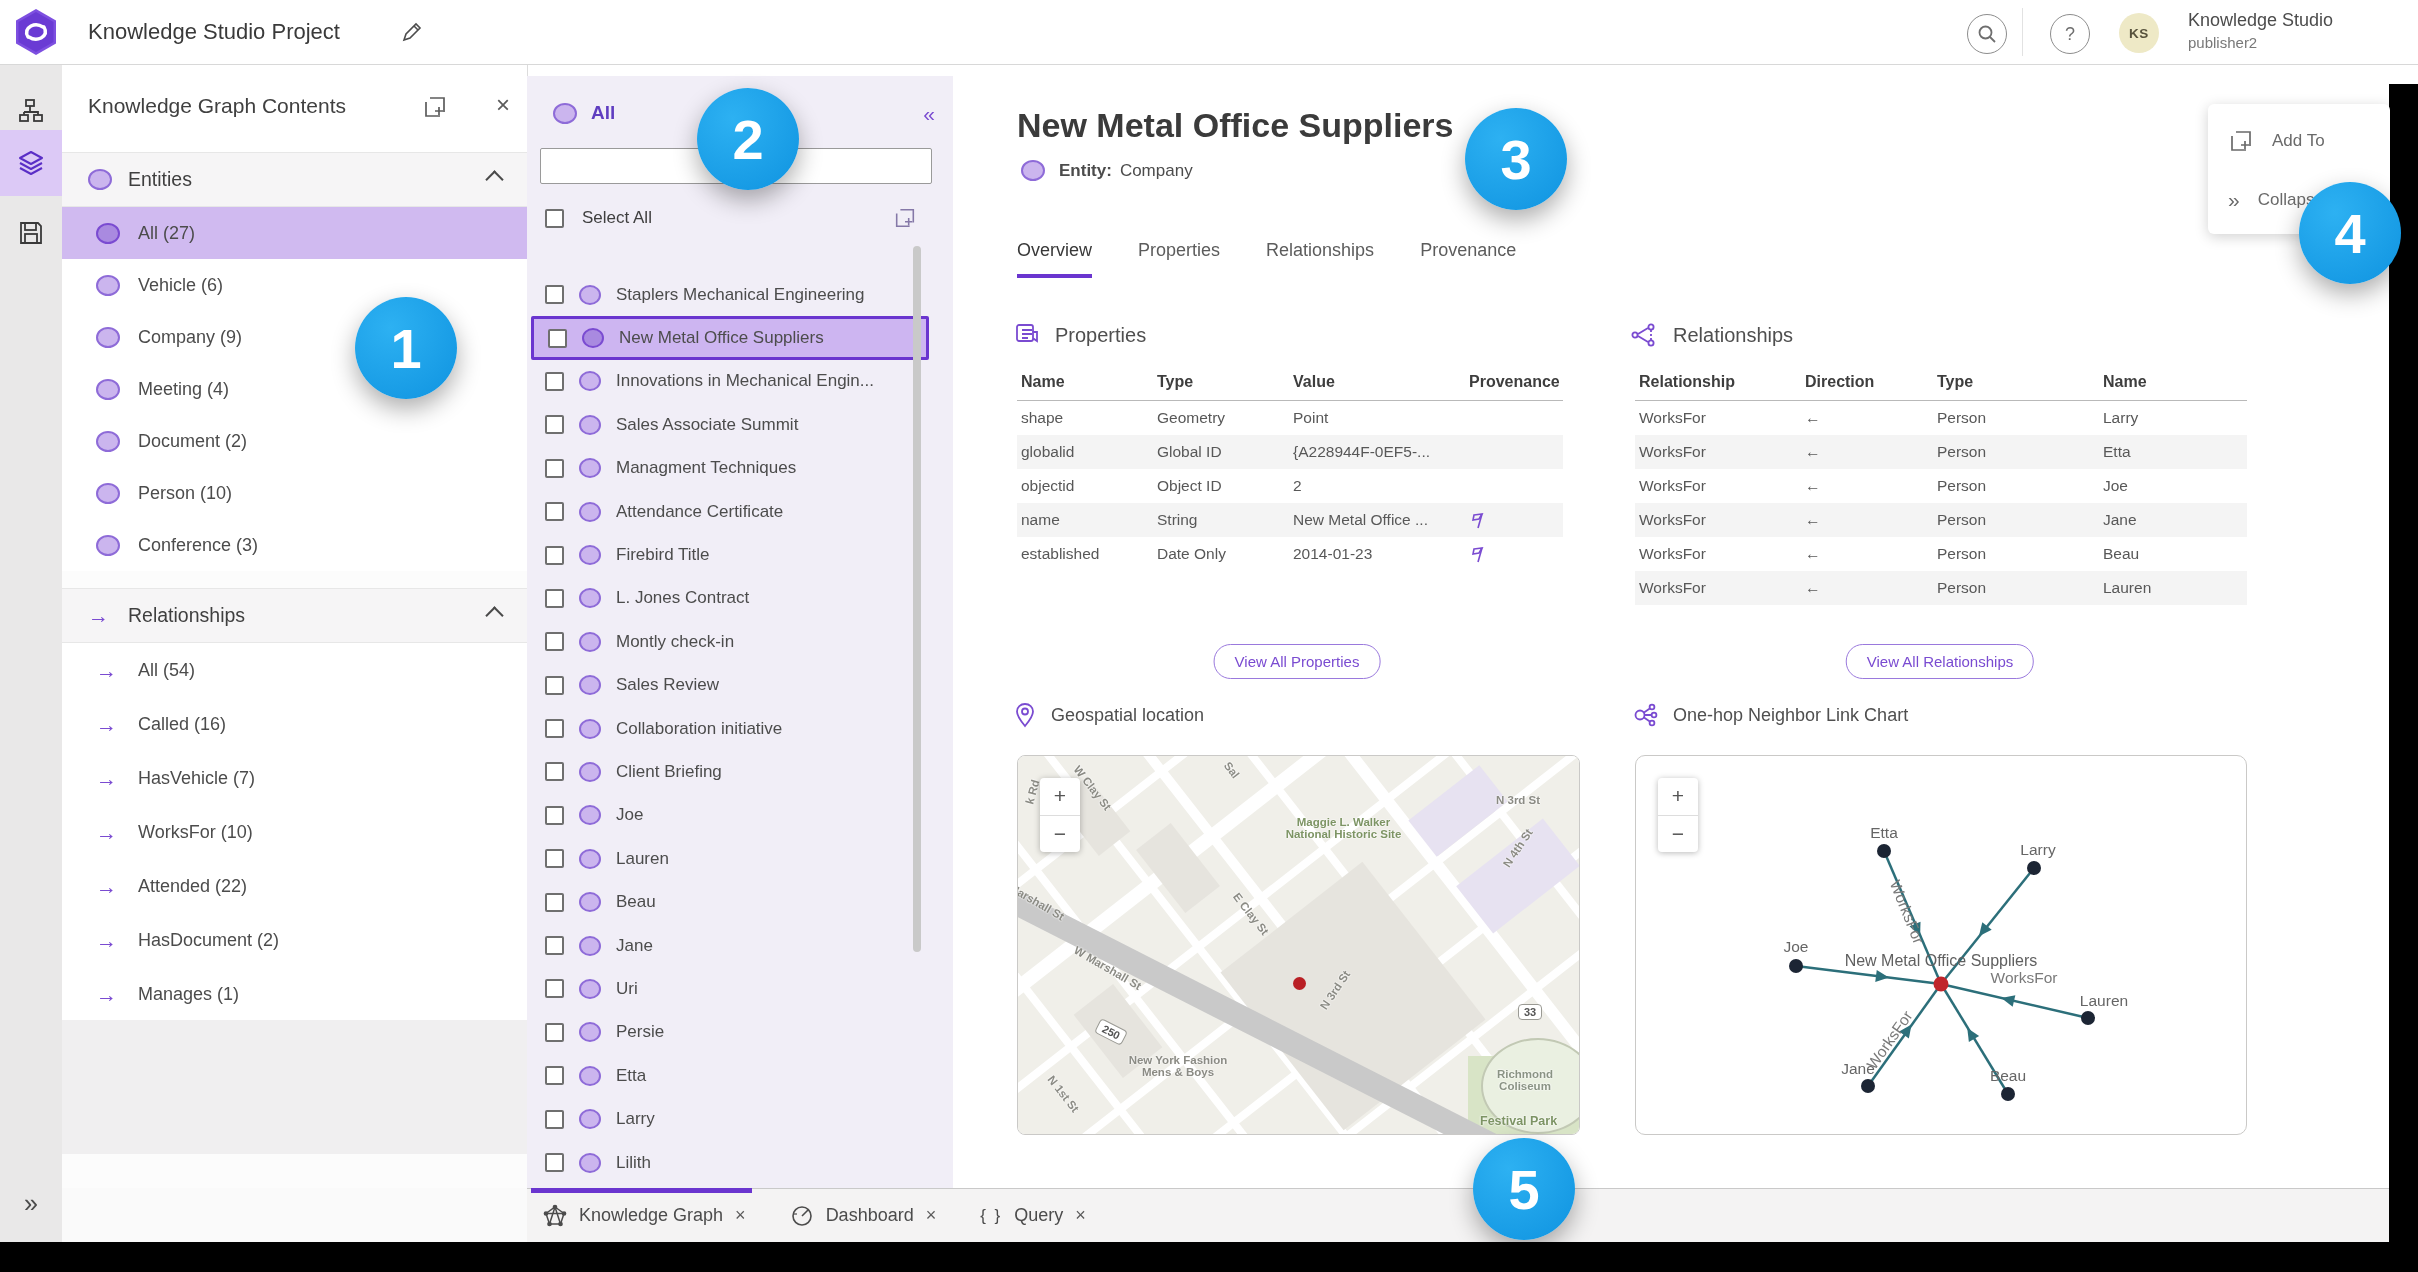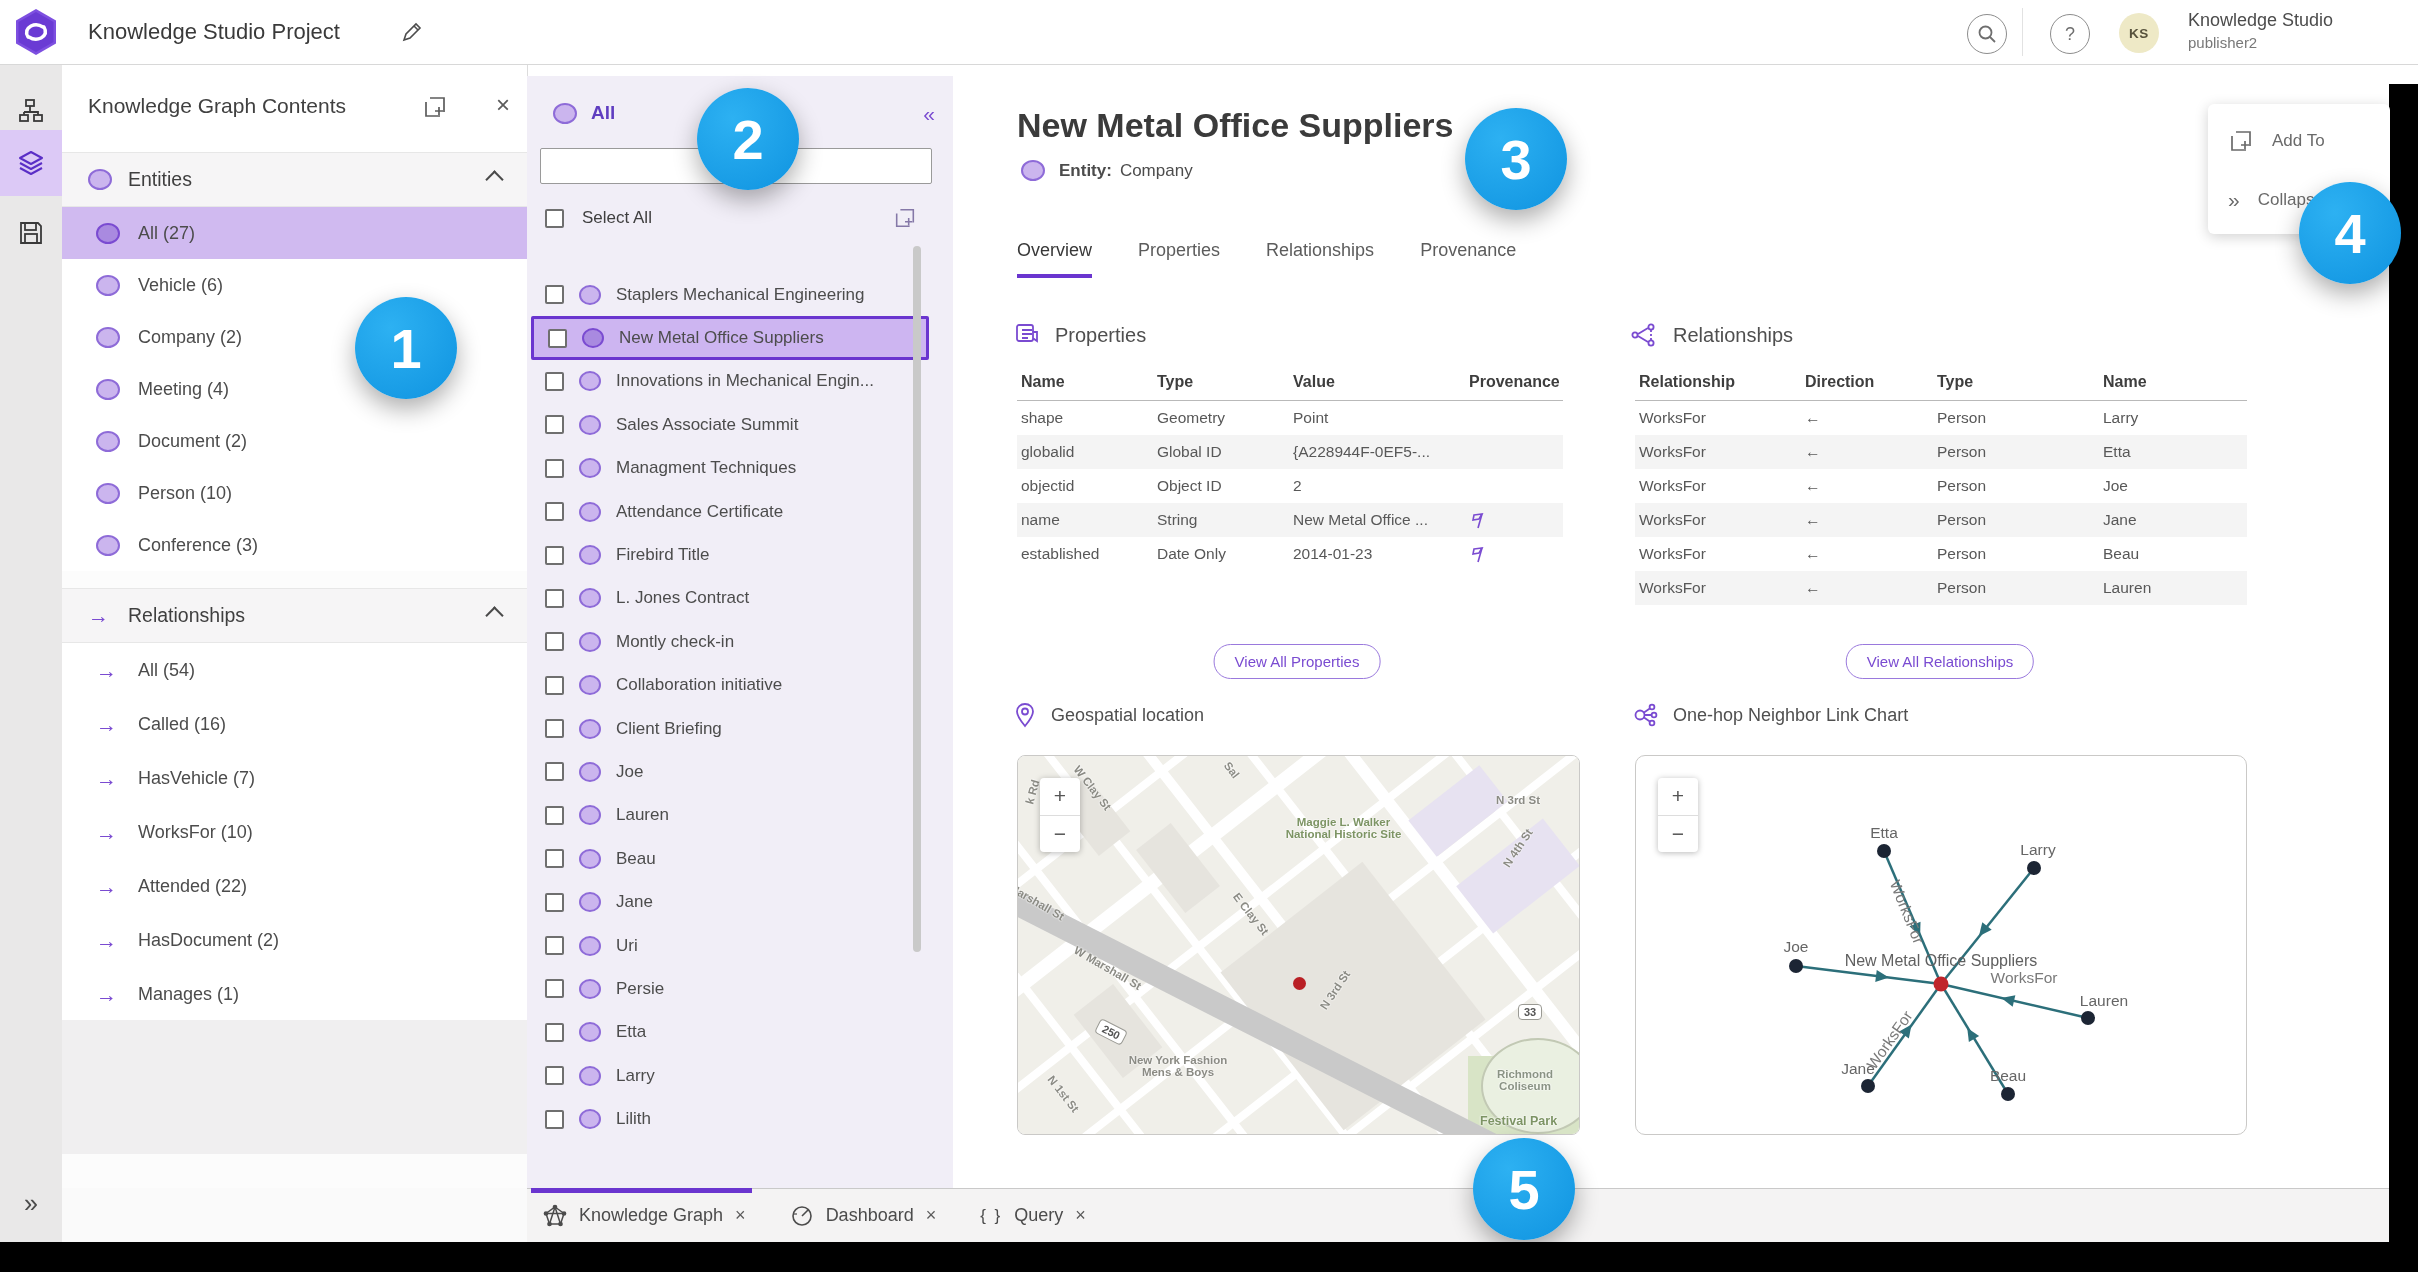--- a/index.html
+++ b/index.html
@@ -206,21 +206,21 @@
       <div class="krow selected">
           <span class="ent sw dark"></span>
           <span>All (27)</span>
         </div>
           <div class="krow">
           <span class="ent sw"></span>
           <span>Vehicle (6)</span>
         </div>
           <div class="krow">
           <span class="ent sw"></span>
-          <span>Company (2)</span>
+          <span>Company (9)</span>
         </div>
           <div class="krow">
           <span class="ent sw"></span>
           <span>Meeting (4)</span>
         </div>
           <div class="krow">
           <span class="ent sw"></span>
           <span>Document (2)</span>
         </div>
           <div class="krow">
@@ -339,20 +339,25 @@
       </div>
         <div class="brow">
         <span class="cb"></span>
         <span class="ent"></span>
         <span>L. Jones Contract</span>
       </div>
         <div class="brow">
         <span class="cb"></span>
         <span class="ent"></span>
         <span>Montly check-in</span>
+      </div>
+        <div class="brow">
+        <span class="cb"></span>
+        <span class="ent"></span>
+        <span>Sales Review</span>
       </div>
         <div class="brow">
         <span class="cb"></span>
         <span class="ent"></span>
         <span>Collaboration initiative</span>
       </div>
         <div class="brow">
         <span class="cb"></span>
         <span class="ent"></span>
         <span>Client Briefing</span>

